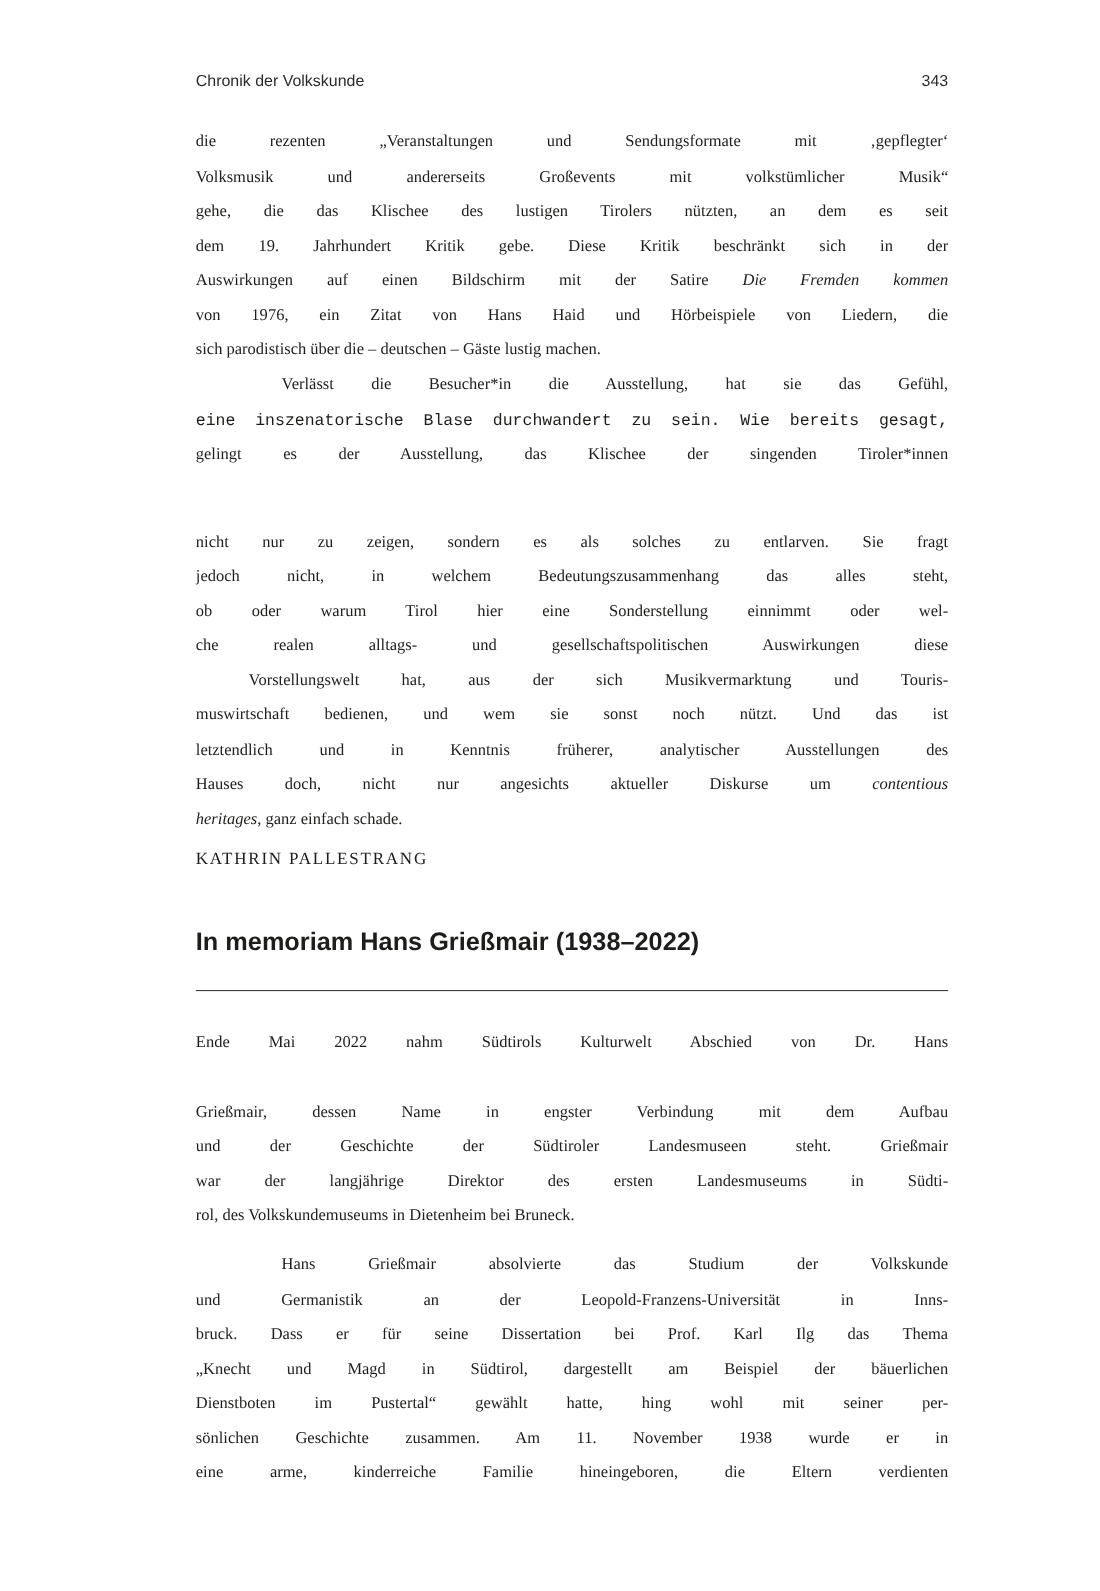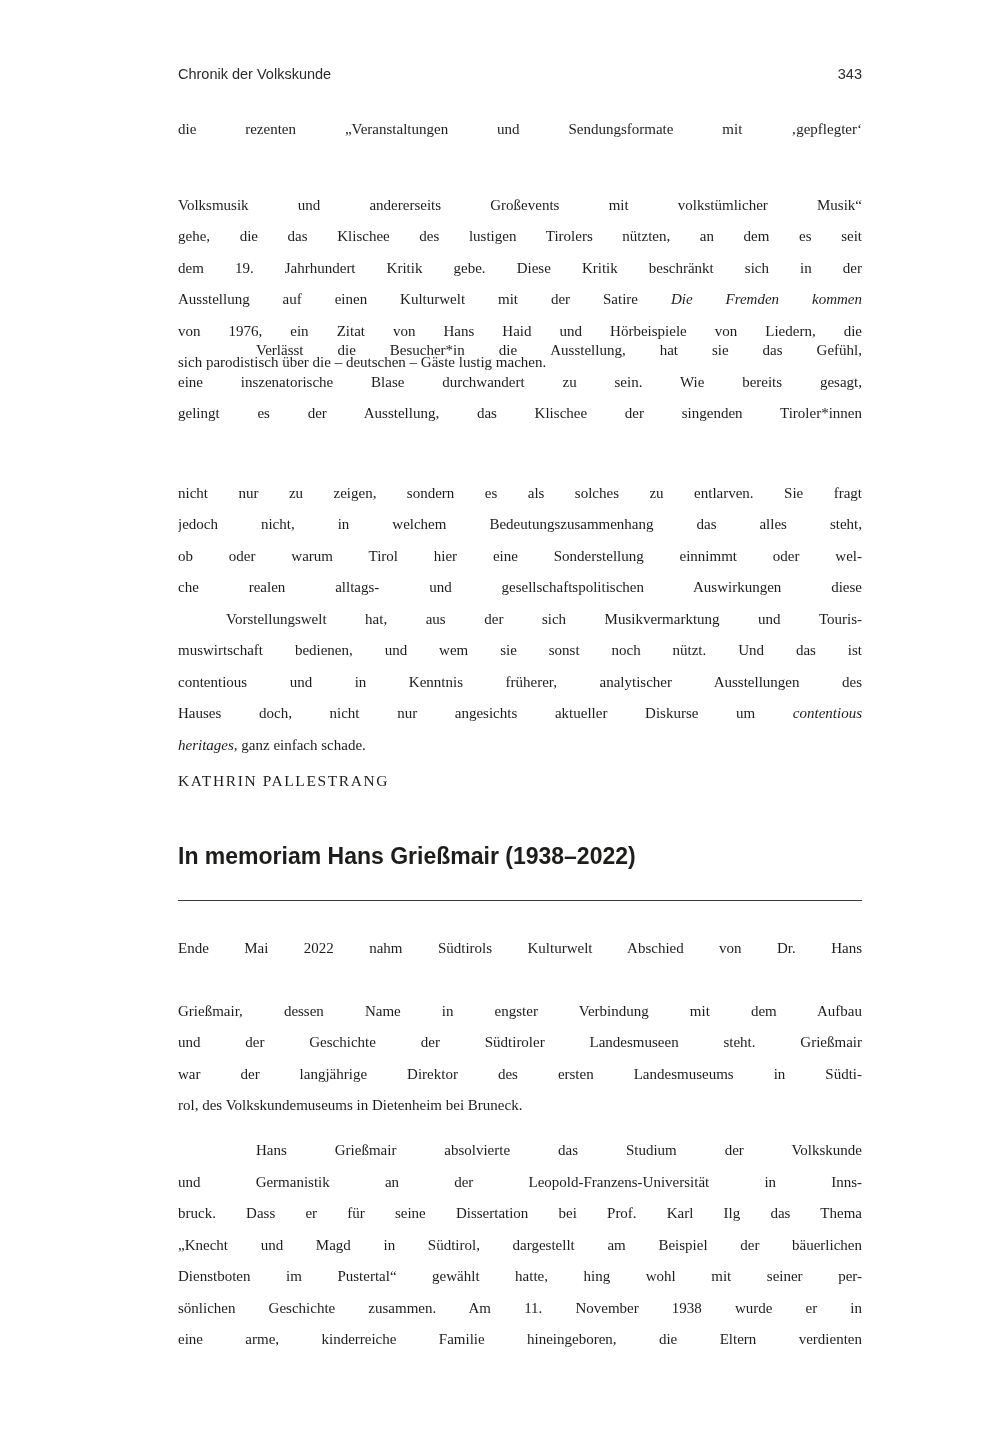--- a/index.html
+++ b/index.html
@@ -86,39 +86,39 @@
 </head>
 <body>
 
 <header class="running-head">
   <span>Chronik der Volkskunde</span>
   <span>343</span>
 </header>
 
 <section id="block1" class="text-block">
   <span class="line" style="white-space: nowrap;"><span>die rezenten „Veranstaltungen und Sendungsformate mit ‚gepflegter‘</span></span>
-  <span class="line" style="white-space: nowrap; margin-top: 44px;"><span>Volksmusik und andererseits Großevents mit volkstümlicher Musik“</span></span>
+  <span class="line" style="white-space: nowrap;"><span>Volksmusik und andererseits Großevents mit volkstümlicher Musik“</span></span>
   <span class="line" style="white-space: nowrap;"><span>gehe, die das Klischee des lustigen Tirolers nützten, an dem es seit</span></span>
   <span class="line" style="white-space: nowrap;"><span>dem 19. Jahrhundert Kritik gebe. Diese Kritik beschränkt sich in der</span></span>
-  <span class="line" style="white-space: nowrap;"><span>Ausstellung auf einen Kulturwelt mit der Satire </span><i>Die Fremden kommen</i></span>
+  <span class="line" style="white-space: nowrap;"><span>Auswirkungen auf einen Bildschirm mit der Satire </span><i>Die Fremden kommen</i></span>
   <span class="line" style="white-space: nowrap;"><span>von 1976, ein Zitat von Hans Haid und Hörbeispiele von Liedern, die</span></span>
   <span class="line last"><span>sich parodistisch über die – deutschen – Gäste lustig machen.</span></span>
 </section>
 
 <section id="block2" class="text-block">
   <span class="line indent" style="white-space: nowrap;"><span>Verlässt die Besucher*in die Ausstellung, hat sie das Gefühl,</span></span>
-  <span class="line" style="white-space: nowrap;"><span>eine inszenatorische Blase durchwandert zu sein. Wie bereits gesagt,</span></span>
+  <span class="line" style="white-space: nowrap; font-family: Liberation Mono, monospace;"><span>eine inszenatorische Blase durchwandert zu sein. Wie bereits gesagt,</span></span>
   <span class="line" style="white-space: nowrap;"><span>gelingt es der Ausstellung, das Klischee der singenden Tiroler*innen</span></span>
   <span class="line" style="white-space: nowrap; margin-top: 48px;"><span>nicht nur zu zeigen, sondern es als solches zu entlarven. Sie fragt</span></span>
   <span class="line" style="white-space: nowrap;"><span>jedoch nicht, in welchem Bedeutungszusammenhang das alles steht,</span></span>
   <span class="line" style="white-space: nowrap;"><span>ob oder warum Tirol hier eine Sonderstellung einnimmt oder wel-</span></span>
   <span class="line" style="white-space: nowrap;"><span>che realen alltags- und gesellschaftspolitischen Auswirkungen diese</span></span>
   <span class="line" style="white-space: nowrap; margin-left: 48px;"><span>Vorstellungswelt hat, aus der sich Musikvermarktung und Touris-</span></span>
   <span class="line" style="white-space: nowrap;"><span>muswirtschaft bedienen, und wem sie sonst noch nützt. Und das ist</span></span>
-  <span class="line" style="white-space: nowrap;"><span>contentious und in Kenntnis früherer, analytischer Ausstellungen des</span></span>
+  <span class="line" style="white-space: nowrap;"><span>letztendlich und in Kenntnis früherer, analytischer Ausstellungen des</span></span>
   <span class="line" style="white-space: nowrap;"><span>Hauses doch, nicht nur angesichts aktueller Diskurse um </span><i>contentious</i></span>
   <span class="line last"><i>heritages</i><span>, ganz einfach schade.</span></span>
 </section>
 
 <div class="author">Kathrin Pallestrang</div>
 
 <h2 class="section-title" style="margin:0;">In memoriam Hans Grießmair (1938–2022)</h2>
 
 <div class="rule"></div>
 

